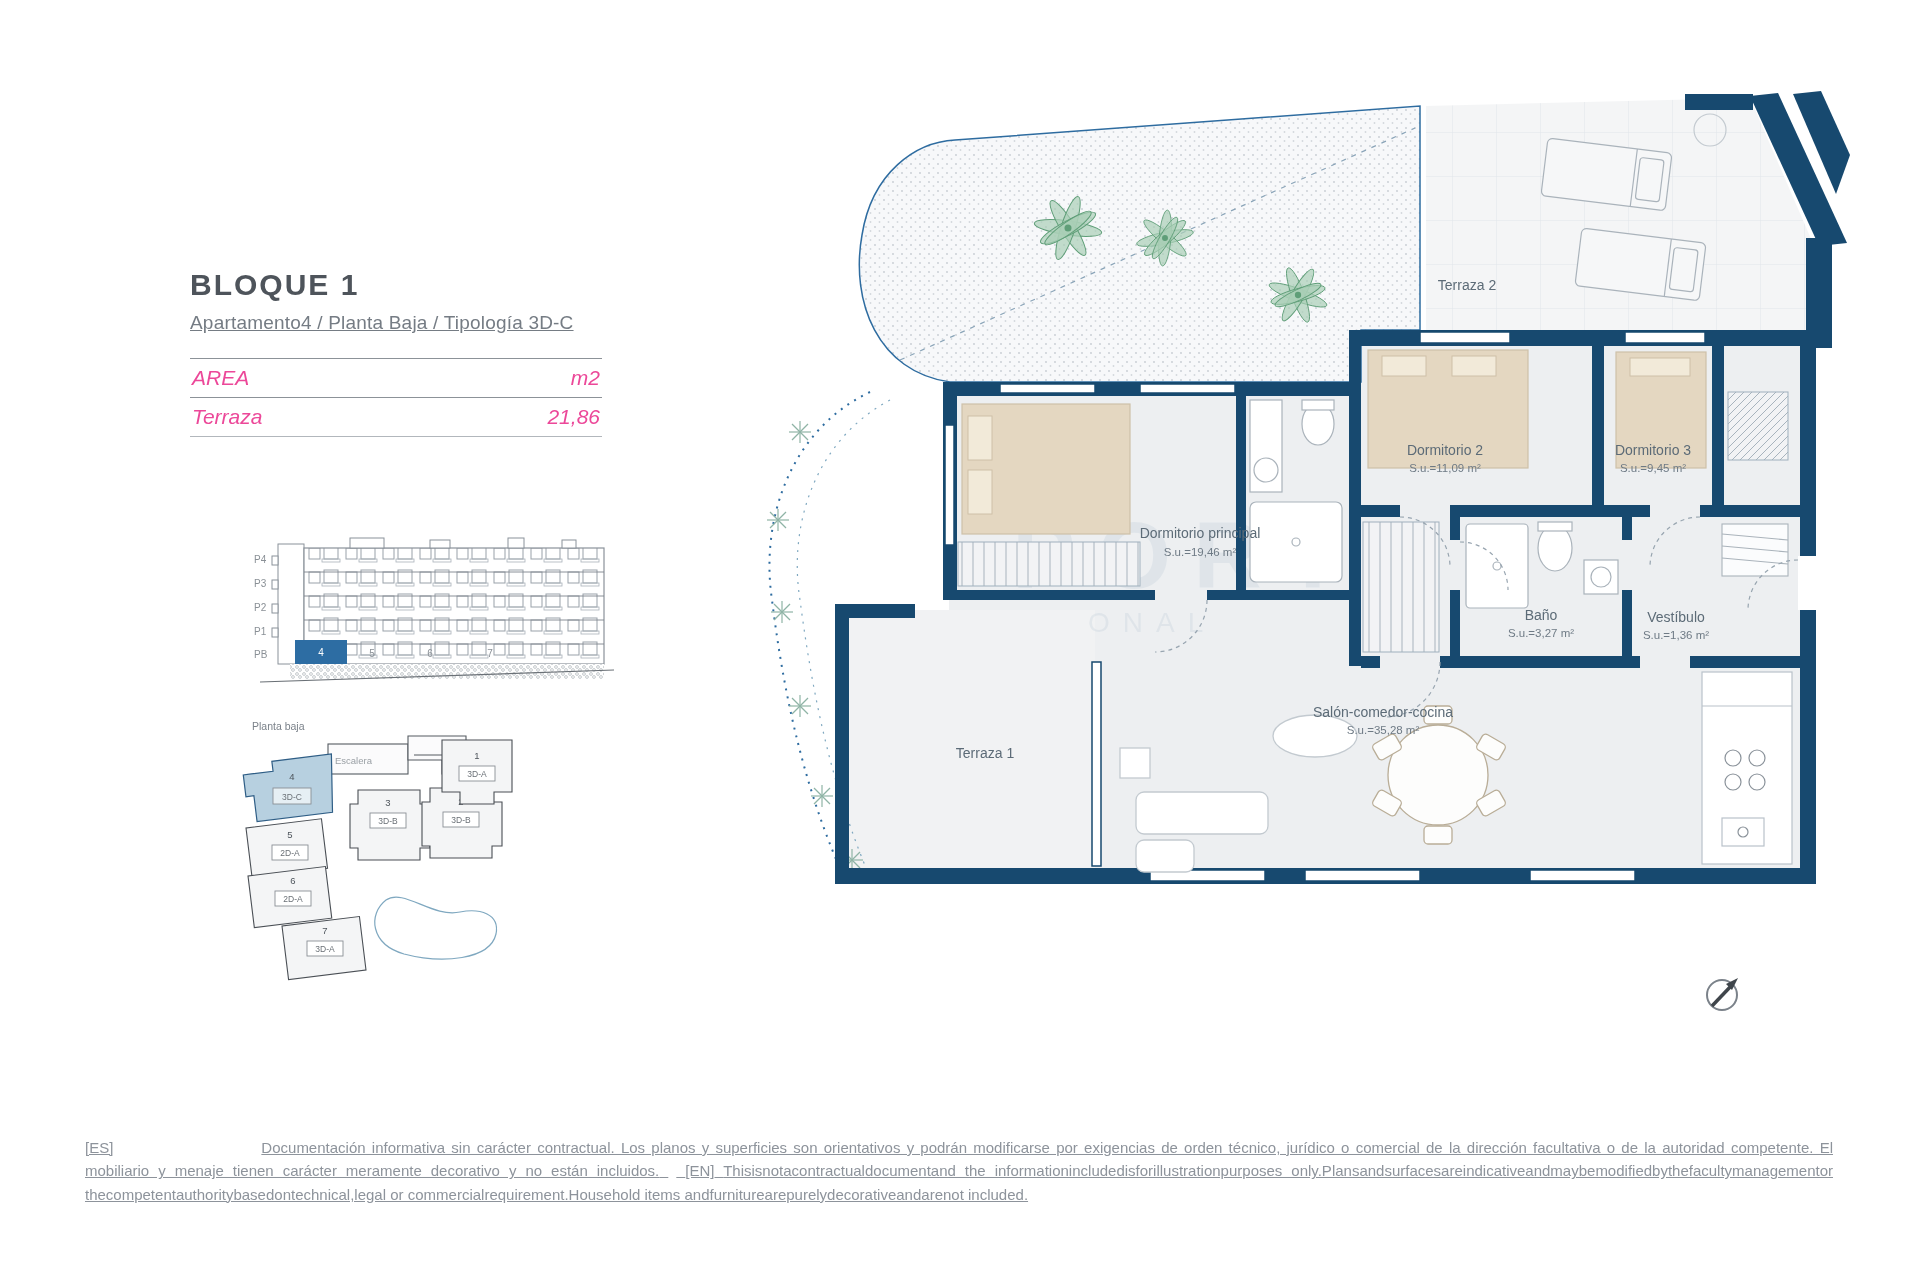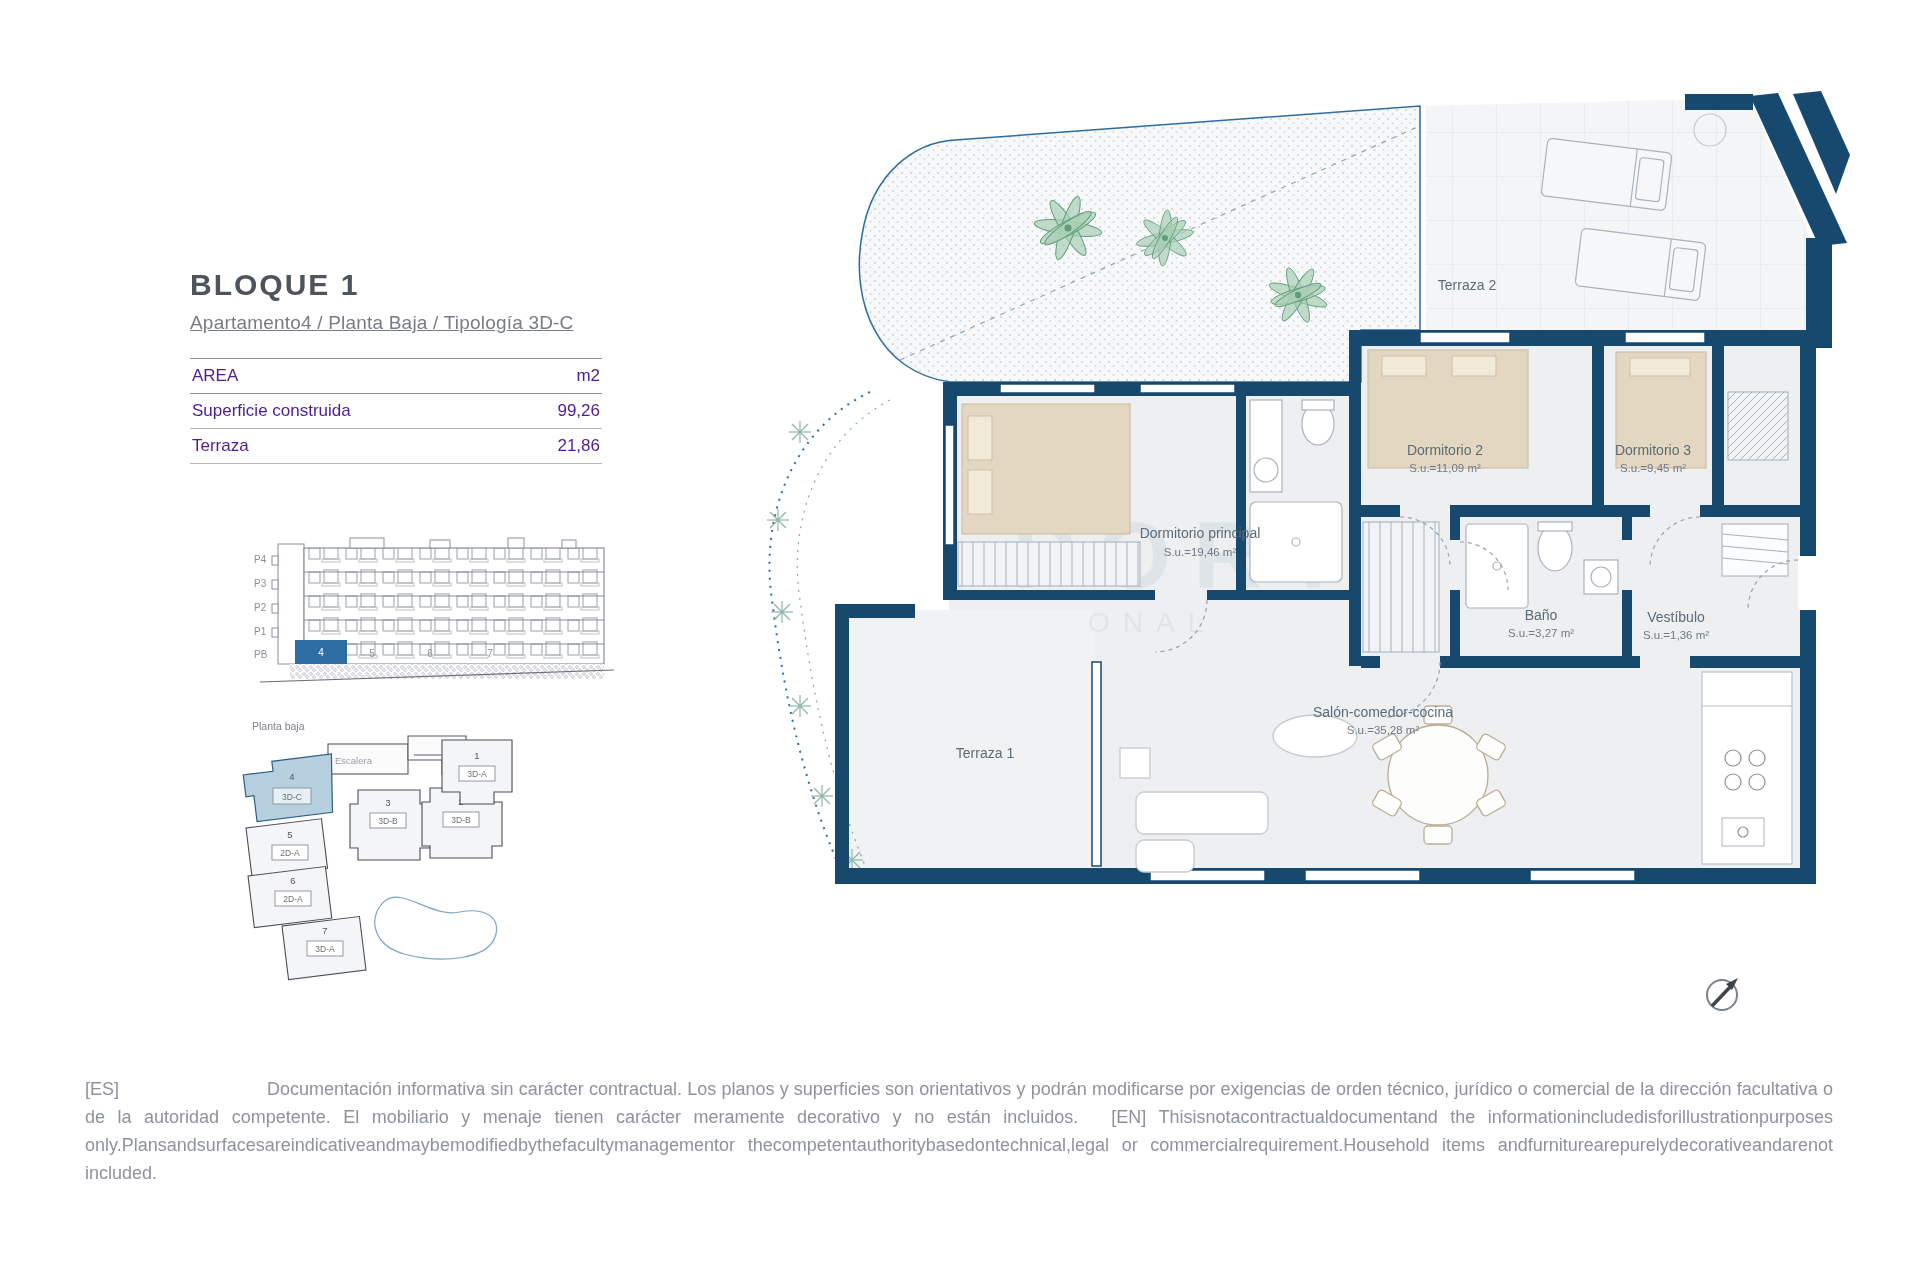--- a/index.html
+++ b/index.html
@@ -3,33 +3,33 @@
 <meta charset="utf-8">
 <style>
   html,body{margin:0;padding:0;background:#ffffff;}
   body{font-family:"Liberation Sans",sans-serif;}
   .sheet{position:relative;width:1920px;height:1280px;background:#ffffff;overflow:hidden;}
 
   
   .left-panel{position:absolute;left:190px;top:268px;width:412px;}
   .title{font-size:30px;letter-spacing:2px;color:#4e545b;font-weight:700;margin:0;}
   .subtitle{margin-top:10px;font-size:19px;color:#757c84;letter-spacing:.2px;text-decoration:underline;}
-  .area-table{margin-top:24px;width:100%;color:#4c1d95;font-size:17px;}
+  .area-table{margin-top:24px;width:100%;color:#ec4899;font-size:21px;font-style:italic;}
   .t-row{display:flex;justify-content:space-between;align-items:center;
          padding:7px 2px;border-bottom:1px solid #b2b7bc;}
   .t-row.t-head{border-top:1px solid #8c9298;border-bottom:1px solid #8c9298;}
   .t-row .val{}
 
   .elev-svg{position:absolute;left:232px;top:518px;}
   .key-svg{position:absolute;left:190px;top:712px;}
   .plan-svg{position:absolute;left:640px;top:85px;}
 
   
-  .footer{position:absolute;left:85px;top:1076px;width:1748px;
-          font-size:18px;line-height:1.55;color:#8d939b;text-align:justify;}
+  .footer{position:absolute;left:85px;top:1136px;width:1748px;
+          font-size:15px;line-height:1.55;color:#8d939b;text-align:justify;text-decoration:underline;}
   .footer .tag{color:#8d939b;}
   .footer .gap{display:inline-block;width:148px;}
   .footer .gap2{display:inline-block;width:8px;}
 
   
   text{font-family:"Liberation Sans",sans-serif;}
   .room-name{font-size:14px;fill:#5c6b77;text-anchor:middle;}
   .room-area{font-size:11.5px;fill:#6e7a85;text-anchor:middle;}
   .small-lbl{font-size:10px;fill:#8a9096;}
 </style>
@@ -39,24 +39,20 @@
 <div class="sheet">
 
   <div class="left-panel">
     <h1 class="title">BLOQUE 1</h1>
     <div class="subtitle">Apartamento4 / Planta Baja / Tipología 3D-C</div>
 
     <div class="area-table">
       <div class="t-row t-head">
         <span>AREA</span>
         <span class="val">m2</span>
-      </div>
-      <div class="t-row">
-        <span>Superficie construida</span>
-        <span class="val">99,26</span>
       </div>
       <div class="t-row">
         <span>Terraza</span>
         <span class="val">21,86</span>
       </div>
     </div>
   </div>
 
   <svg class="elev-svg" width="390" height="180" viewBox="0 0 390 180">
     <defs>

